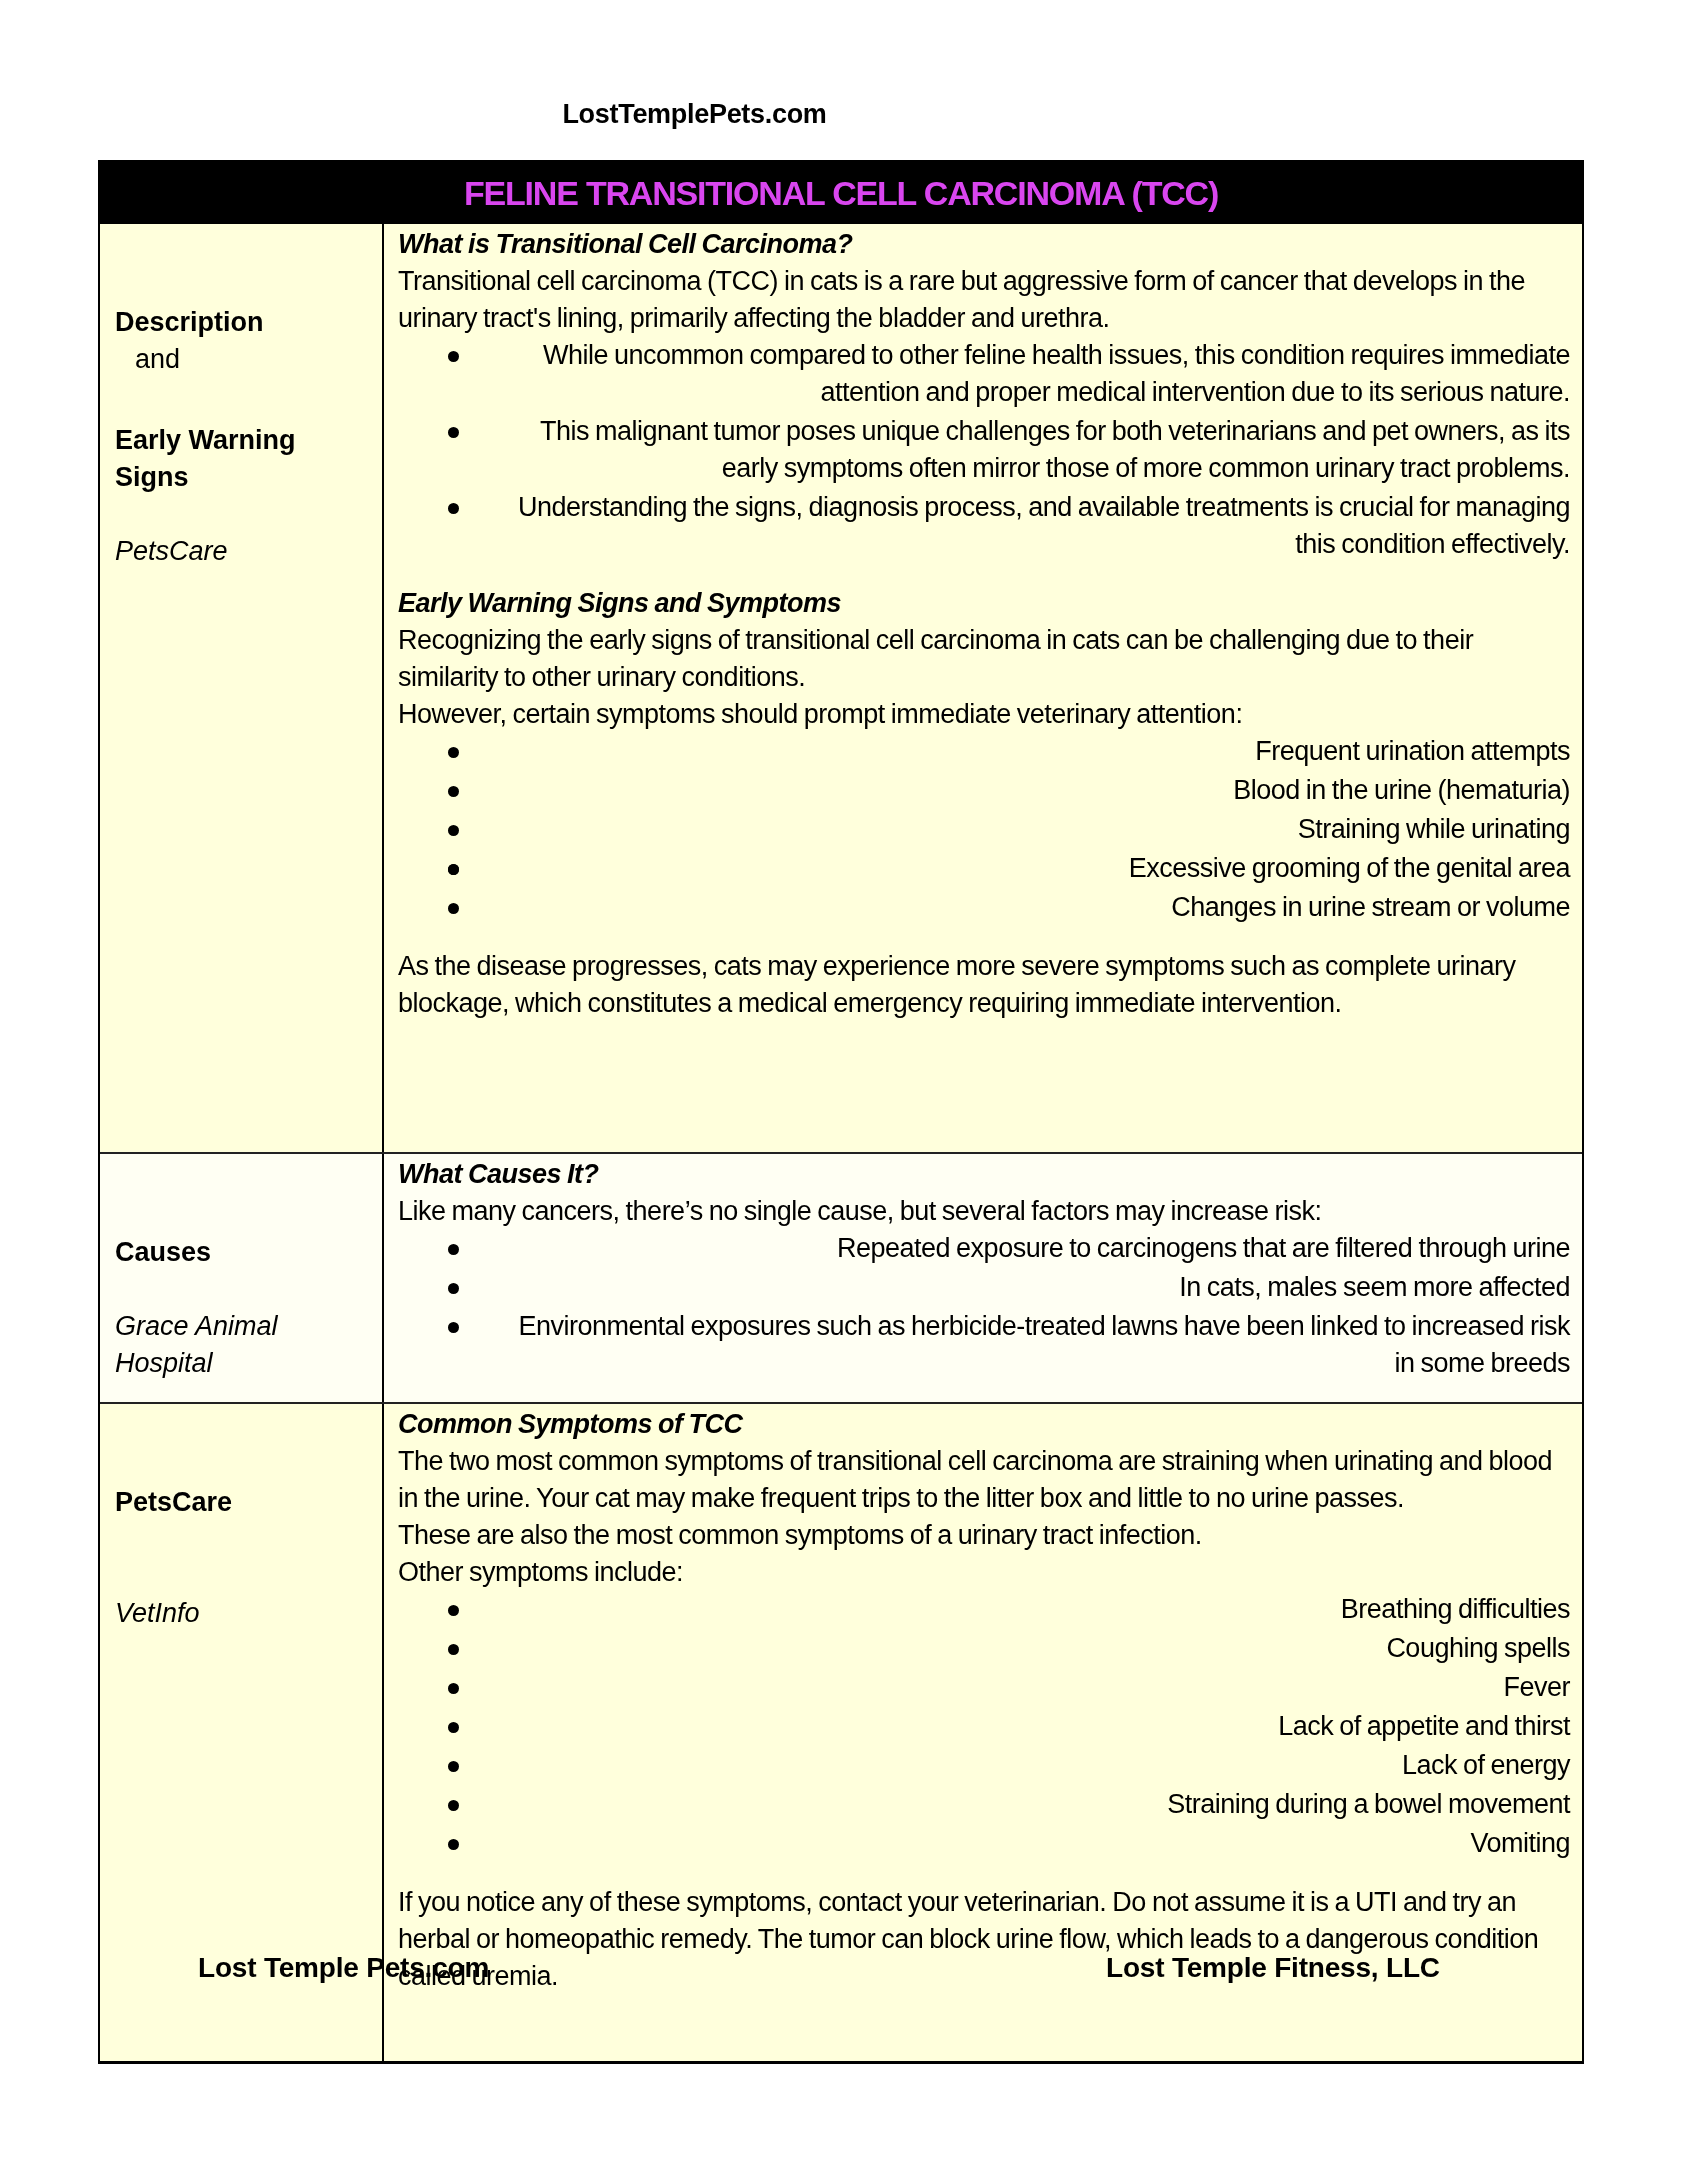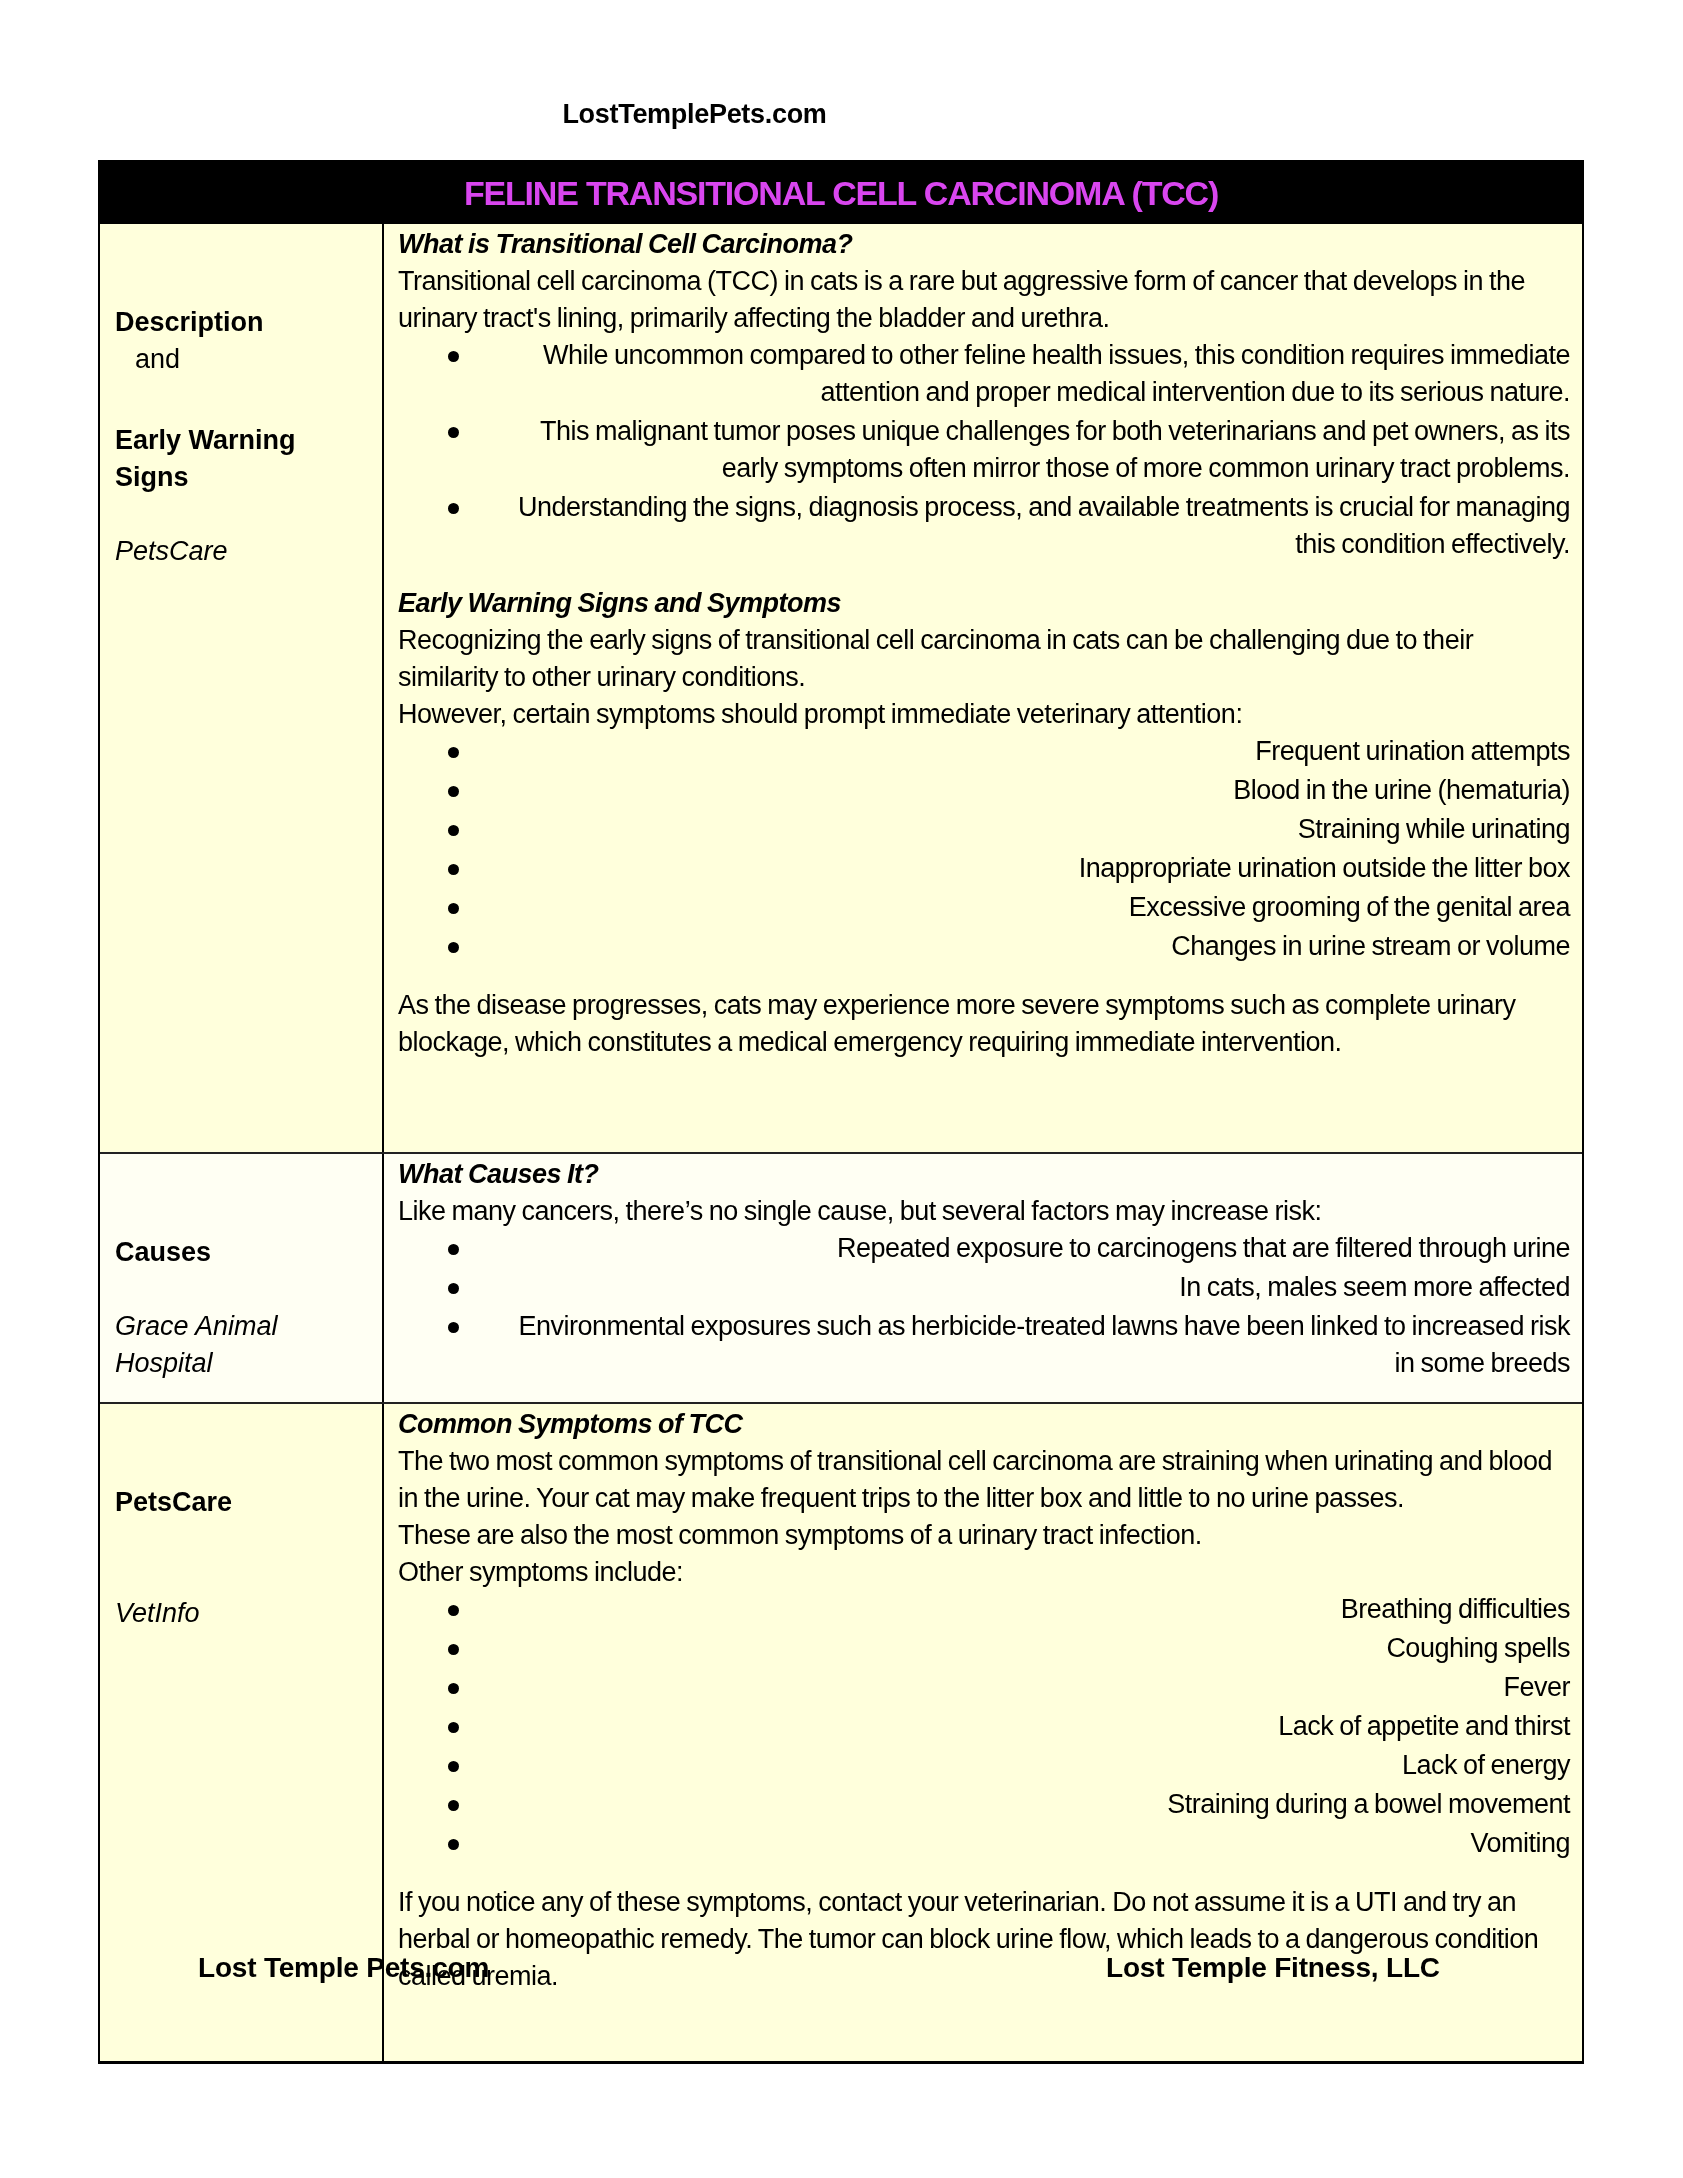--- a/index.html
+++ b/index.html
@@ -134,21 +134,21 @@
         <li><span class="dot"></span><span>Understanding the signs, diagnosis process, and available treatments is crucial for managing this condition effectively.</span></li>
       </ul>
       <div class="gap"></div>
       <span class="sec-heading">Early Warning Signs and Symptoms</span>
       <span class="para">Recognizing the early signs of transitional cell carcinoma in cats can be challenging due to their similarity to other urinary conditions.</span>
       <span class="para">However, certain symptoms should prompt immediate veterinary attention:</span>
       <ul class="bullets">
         <li><span class="dot"></span><span>Frequent urination attempts</span></li>
         <li><span class="dot"></span><span>Blood in the urine (hematuria)</span></li>
         <li><span class="dot"></span><span>Straining while urinating</span></li>
-        <li><span class="dot"></span><span>Inappropriate urination outside the litter box</span></li>
+        <li><span class="dot"></span></li>
         <li><span class="dot"></span><span>Excessive grooming of the genital area</span></li>
         <li><span class="dot"></span><span>Changes in urine stream or volume</span></li>
       </ul>
       <div class="gap"></div>
       <span class="para">As the disease progresses, cats may experience more severe symptoms such as complete urinary blockage, which constitutes a medical emergency requiring immediate intervention.</span>
     </div>
   </div>
 
   <div class="row cream" style="height:248px;">
     <div class="left-cell" style="padding-top:36px;">

